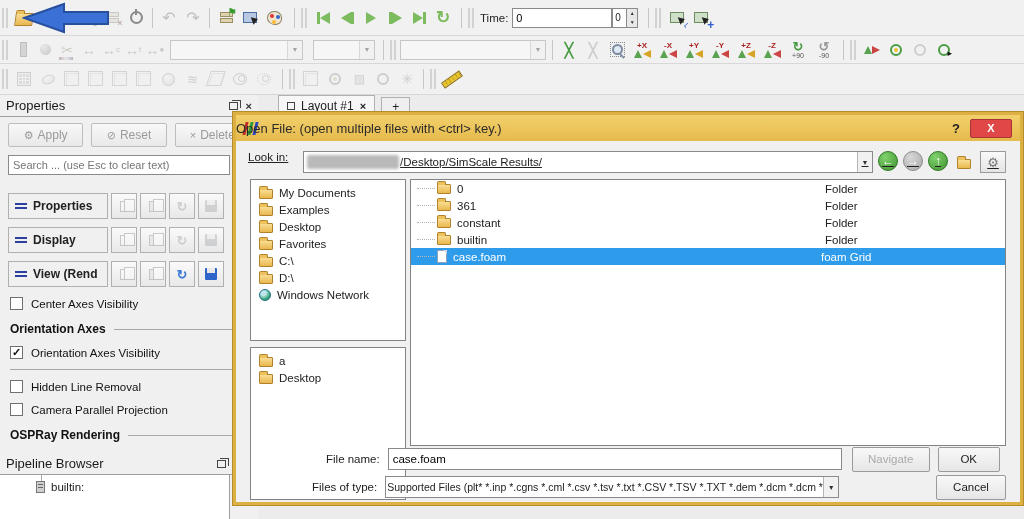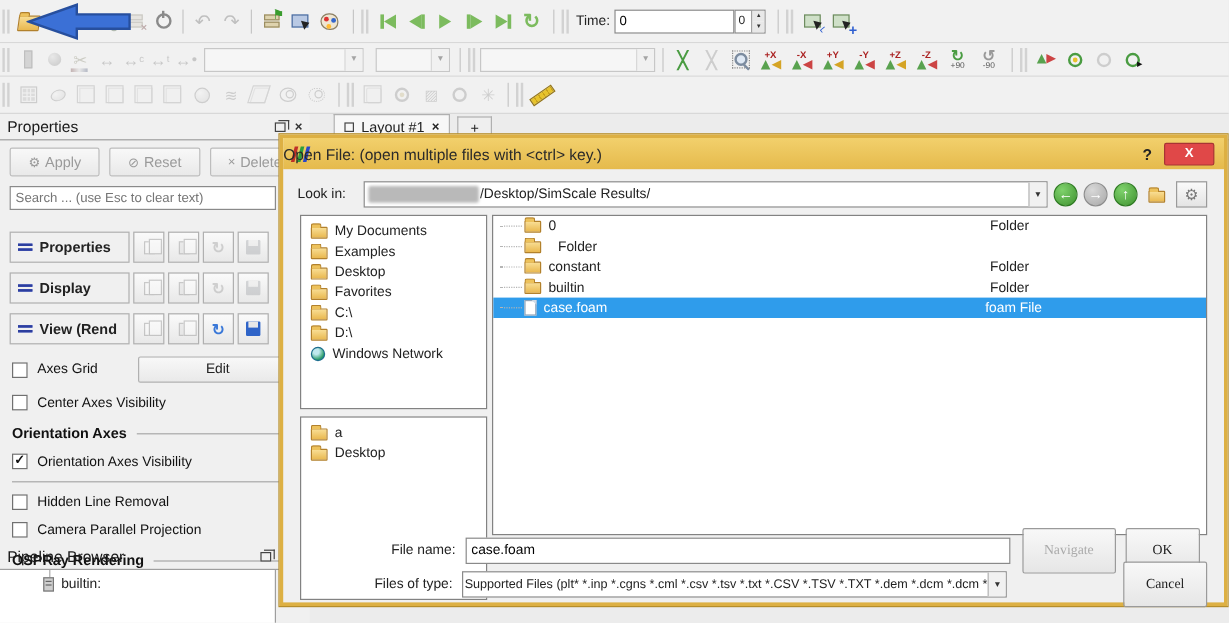--- a/index.html
+++ b/index.html
@@ -120,21 +120,21 @@
   
   #dialog { position:absolute; left:233px; top:112px; width:790px; height:393px; background:#f0f0f0; border:3px solid #ddb043; box-shadow:0 0 0 1px #b58d2a; z-index:10; }
   #dlg-title { height:26px; background:linear-gradient(#f2d06c,#e5ba4c); display:flex; align-items:center; padding:0 8px; }
   .pv-logo { display:flex; gap:2px; transform:skewX(-14deg); }
   .pv-logo i { width:3px; height:13px; display:block; }
   .pv-logo i:nth-child(1){ background:#c03028; } .pv-logo i:nth-child(2){ background:#2e9e3a; } .pv-logo i:nth-child(3){ background:#2947c8; }
   #dlg-title .ttl { position:absolute; left:0; right:0; font-size:13px; color:#2a2a2a; }
   #dlg-title .right { margin-left:auto; display:flex; align-items:center; gap:10px; z-index:2; }
   .dlg-help { font-size:13px; font-weight:bold; color:#222; }
   .dlg-close { width:42px; height:19px; background:#e04848; border:1px solid #a83434; border-radius:2px; color:#fff; font-weight:bold; font-size:11px; display:flex; align-items:center; justify-content:center; }
-  .lookrow { position:absolute; left:12px; top:36px; right:14px; height:22px; display:flex; align-items:center; gap:5px; }
+  .lookrow { position:absolute; left:12px; top:36px; right:14px; height:22px; display:flex; align-items:flex-start; gap:5px;text-decoration:underline; }
   .lookrow .lbl { width:50px; font-size:11.5px; }
   .pathcombo { flex:1; height:22px; }
   .redact { width:92px; height:14px; margin-left:3px; background:#b9b9b9; border-radius:2px; filter:blur(1.5px); flex:0 0 auto; }
   .pathtext { font-size:11.5px; padding-left:1px; white-space:nowrap; overflow:hidden; }
   .navbtn { width:20px; height:20px; border-radius:50%; display:flex; align-items:center; justify-content:center; color:#fff; font-size:12px; font-weight:bold; flex:0 0 auto; }
   .navbtn.green { background:radial-gradient(circle at 35% 30%, #7fd26c, #3f9230); border:1px solid #2e7a22; }
   .navbtn.gray { background:radial-gradient(circle at 35% 30%, #d8d8d8, #a8a8a8); border:1px solid #8c8c8c; }
   .gearbtn { width:26px; height:22px; background:linear-gradient(#fafafa,#e4e4e4); border:1px solid #9a9a9a; display:flex; align-items:center; justify-content:center; font-size:13px; color:#777; flex:0 0 auto; }
   .pane { position:absolute; background:#fff; border:1px solid #828282; overflow:hidden; }
   #places-top { left:14px; top:64px; width:156px; height:162px; padding-top:4px; }
@@ -154,21 +154,21 @@
   .flrow.selected { background:#2f9ceb; color:#fff; }
   .doc { width:10px; height:13px; background:#fff; border:1px solid #8fa3b8; position:relative; flex:0 0 auto; }
   .doc::after { content:""; position:absolute; right:-1px; top:-1px; border-left:4px solid transparent; border-top:4px solid #cfdae6; }
   .formrow { position:absolute; height:22px; display:flex; align-items:center; }
   #fname-row { left:90px; top:333px; right:14px; }
   #ftype-row { left:76px; top:361px; right:14px; }
   .formlbl { font-size:11.5px; margin-right:8px; }
   #fname-input { width:454px; height:22px; border:1px solid #8a8a8a; padding:0 4px; font-size:11.5px; font-family:"Liberation Sans",sans-serif; }
   .typecombo { width:454px; height:22px; }
   .typecombo .pathtext { font-size:10.5px; }
-  .dlgbtn { height:38px; background:linear-gradient(#f8f8f8,#e6e6e6); border:1px solid #9a9a9a; border-radius:2px; display:flex; align-items:center; justify-content:center; font-size:11.5px;font-family:Liberation Serif, serif; }
+  .dlgbtn { height:25px; background:linear-gradient(#f8f8f8,#e6e6e6); border:1px solid #9a9a9a; border-radius:2px; display:flex; align-items:center; justify-content:center; font-size:11.5px; }
   .dlgbtn.disabled { color:#aaa; }
   #nav-btn { width:78px; margin-left:10px; }
   #ok-btn { width:62px; margin-left:8px; }
   #cancel-btn { width:70px; margin-left:auto; }
   
   #annot { position:absolute; left:22px; top:2px; z-index:50; }
 </style>
 </head>
 <body>
 
@@ -539,25 +539,20 @@
     <div class="secbtn">
         <span class="refresh-ic blue">↻</span>
       </div>
     <div class="secbtn">
         <span class="disk-ic blue"></span>
       </div>
   </div>
 
   <div class="cbrow">
     <span class="cb"></span>
-    <span class="cblabel">Axes Grid</span>
-    <div class="editbtn">Edit</div>
-  </div>
-  <div class="cbrow">
-    <span class="cb"></span>
     <span class="cblabel">Center Axes Visibility</span>
   </div>
   <div class="grouphdr">
     <span>Orientation Axes</span>
       <span class="line"></span>
   </div>
   <div class="cbrow">
     <span class="cb">
         <span>✓</span>
       </span>
@@ -688,39 +683,40 @@
   <div class="pane" id="filepane">
     <div class="flrow">
       <span class="tdots"></span>
         <span class="fic folder"></span>
       <span class="nm">0</span>
         <span class="tp">Folder</span>
     </div>
     <div class="flrow">
       <span class="tdots"></span>
         <span class="fic folder"></span>
+      <span class="nm">361</span>
         <span class="tp">Folder</span>
     </div>
     <div class="flrow">
       <span class="tdots"></span>
         <span class="fic folder"></span>
       <span class="nm">constant</span>
         <span class="tp">Folder</span>
     </div>
     <div class="flrow">
       <span class="tdots"></span>
         <span class="fic folder"></span>
       <span class="nm">builtin</span>
         <span class="tp">Folder</span>
     </div>
     <div class="flrow selected">
       <span class="tdots"></span>
         <span class="fic doc"></span>
       <span class="nm">case.foam</span>
-        <span class="tp">foam File</span>
+        <span class="tp">foam Grid</span>
     </div>
   </div>
 
   <div class="formrow" id="fname-row">
     <span class="formlbl">File name:</span>
     <input id="fname-input" value="case.foam" style="">
     <div class="dlgbtn disabled" id="nav-btn">Navigate</div>
     <div class="dlgbtn" id="ok-btn">OK</div>
   </div>
   <div class="formrow" id="ftype-row">

